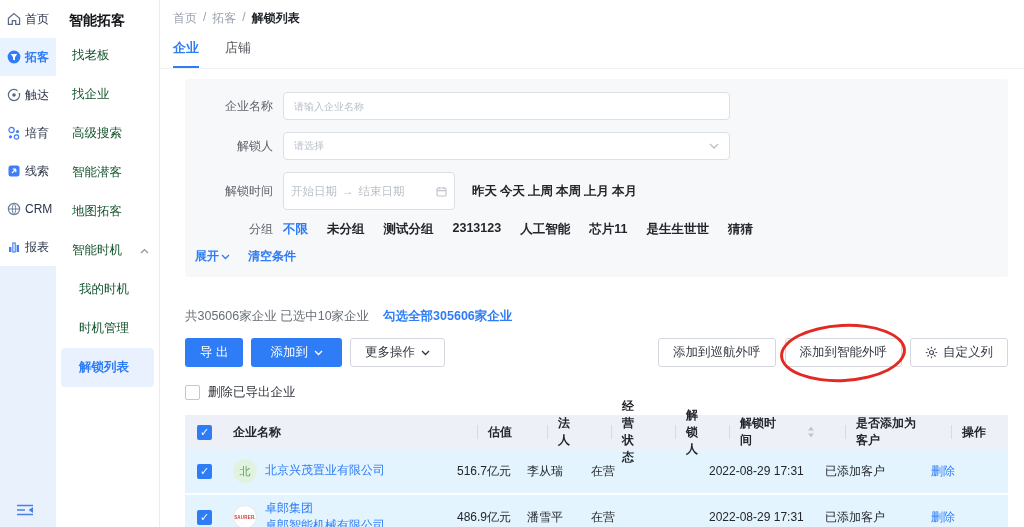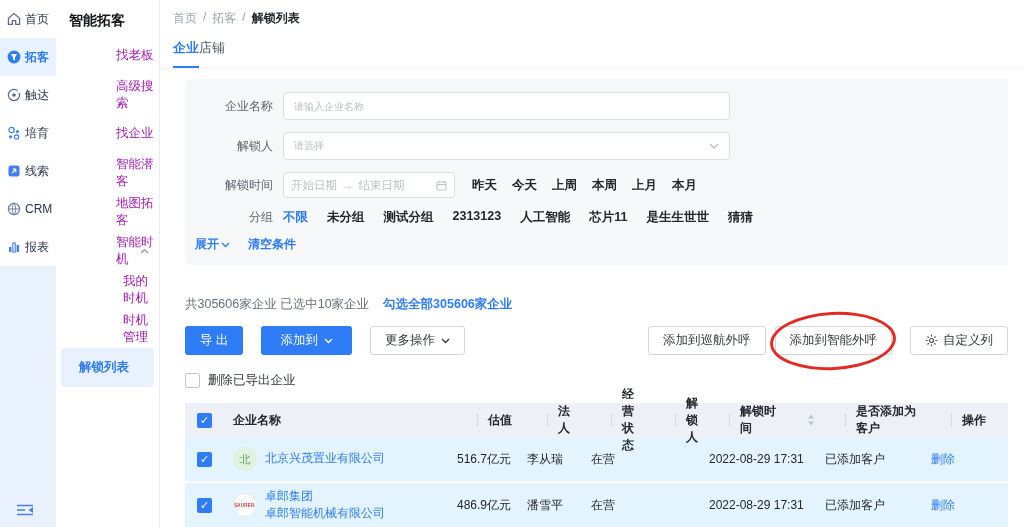--- a/index.html
+++ b/index.html
@@ -12,63 +12,63 @@
   .rail-item { height:38px; display:flex; align-items:center; padding-left:7px; gap:4px; cursor:pointer; }
   .rail-item .lbl { font-size:12px; color:#2b3449; white-space:nowrap; }
   .rail-item.active { background:#e9f2ff; }
   .rail-item.active .lbl { color:#2e7cf6; font-weight:bold; }
   .rail-fill { flex:1; background:#e9f1fc; position:relative; }
   .collapse-btn { position:absolute; left:16px; bottom:10px; width:20px; height:14px; cursor:pointer; }
 
   
   .menu { width:104px; flex:none; background:#fff; border-right:1px solid #ececf0; }
   .menu-title { font-size:14px; font-weight:bold; color:#14161a; padding:12px 0 6px 13px; }
-  .menu-item { height:39px; display:flex; align-items:center; padding-left:16px; font-size:12.5px; color:#a21caf; cursor:pointer; position:relative;margin-left:44px; }
+  .menu-item { height:39px; display:flex; align-items:center; padding-left:16px; font-size:12.5px; color:#14532d; cursor:pointer; position:relative; }
   .menu-item.sub { padding-left:23px; }
   .menu-item .caret { position:absolute; right:10px; }
   .menu-item.active { background:#e8f1fd; color:#2e7cf6; font-weight:bold; border-radius:4px; margin:0 5px; padding-left:18px; }
 
   
   .main { flex:1; position:relative; }
   .breadcrumb { padding:10px 0 0 13px; font-size:12px; color:#9aa1ad; display:flex; gap:6px; }
   .breadcrumb .crumb { cursor:pointer; }
   .breadcrumb .current { color:#1f2329; font-weight:bold; }
-  .tabs { display:flex; padding:12px 0 0 13px; border-bottom:1px solid #f2f3f5; }
+  .tabs { display:flex; gap:26px; padding:12px 0 0 13px; border-bottom:1px solid #f2f3f5; }
   .tab { font-size:13px; color:#55595f; padding-bottom:9px; cursor:pointer; }
   .tab.active { color:#2e7cf6; font-weight:bold; border-bottom:2px solid #2e7cf6; }
 
   .content { padding:0 16px 0 25px; }
 
   .panel { background:#f7f8fa; border-radius:3px; margin-top:10px; padding:13px 14px 10px 8px; }
   .frow { display:flex; align-items:center; margin-bottom:12px; }
   .flabel { width:80px; text-align:right; font-size:12px; color:#5f646b; margin-right:10px; flex:none; }
   .tinput, .tselect { width:447px; height:28px; background:#fff; border:1px solid #dcdfe6; border-radius:4px;
       font-size:10px; padding:0 10px; color:#303133; }
   .tinput::placeholder { color:#b9bfc8; }
   .tselect { display:flex; align-items:center; justify-content:space-between; cursor:pointer;text-align:right; }
   .placeholder { color:#b9bfc8; }
-  .daterange { width:172px; height:26px; background:#fff; border:1px solid #dcdfe6; border-radius:4px;
+  .daterange { width:172px; height:38px; background:#fff; border:1px solid #dcdfe6; border-radius:4px;
       display:flex; align-items:center; font-size:11.5px; padding:0 7px; gap:5px; cursor:pointer; }
-  .quick { display:flex; gap:15px; margin-left:17px; }
+  .quick { display:flex; gap:3px; margin-left:17px; }
   .quick span { font-size:12.5px; font-weight:bold; color:#23262b; cursor:pointer; }
   .groups { display:flex; gap:19px; flex-wrap:wrap; }
   .groups span { font-size:12.5px; font-weight:bold; color:#23262b; cursor:pointer;text-align:right; }
   .groups span.on { color:#2e7cf6; }
   .panel-links { display:flex; gap:18px; margin:2px 0 2px 2px; }
   .plink { font-size:12px; color:#2e7cf6; font-weight:bold; cursor:pointer; display:flex; align-items:center; gap:2px; }
 
   .stats { margin-top:31px; font-size:12.5px; color:#6a6f77; display:flex; gap:14px; }
   .stats .link { color:#2e7cf6; font-weight:bold; cursor:pointer; }
 
   .toolbar { margin-top:13px; display:flex; align-items:center; }
   .btn { height:29px; border-radius:3px; font-size:12.5px; display:inline-flex; align-items:center; justify-content:center;
       cursor:pointer; padding:13px 14px; border:1px solid transparent; }
   .btn.primary { background:#2e7cf6; color:#fff; }
   .btn.plain { background:#fff; border-color:#d4d7de; color:#33373d; }
-  .btn + .btn, .btn-wrap + .btn { margin-left:18px; }
+  .btn + .btn, .btn-wrap + .btn { margin-left:8px; }
   .btn .cx { margin-left:6px; display:inline-flex; }
   .toolbar-right { margin-left:auto; display:flex; align-items:center; }
   .btn-wrap { position:relative; margin-left:9px; }
   .red-ellipse { position:absolute; left:50%; top:50%; width:126px; height:58px;
       transform:translate(-50%,-50%) rotate(-3deg); border:3px solid #e22a22; border-radius:50%; pointer-events:none; }
 
   .delrow { margin-top:17px; display:flex; align-items:center; gap:8px; font-size:12.5px; color:#33373d; }
 
   .cb { width:15px; height:15px; border-radius:2px; flex:none; cursor:pointer; }
   .cb.off { background:#fff; border:1px solid #c3c7cf; }
@@ -176,24 +176,24 @@
       </span>
     </div>
   </div>
 
   <div class="menu">
     <div class="menu-title">智能拓客</div>
     <div class="menu-item">
         <span>找老板</span>
       </div>
     <div class="menu-item">
+        <span>找企业</span>
+      </div>
+    <div class="menu-item">
         <span>高级搜索</span>
-      </div>
-    <div class="menu-item">
-        <span>找企业</span>
       </div>
     <div class="menu-item">
         <span>智能潜客</span>
       </div>
     <div class="menu-item">
         <span>地图拓客</span>
       </div>
     <div class="menu-item">
       <span>智能时机</span>
       <span class="caret">

